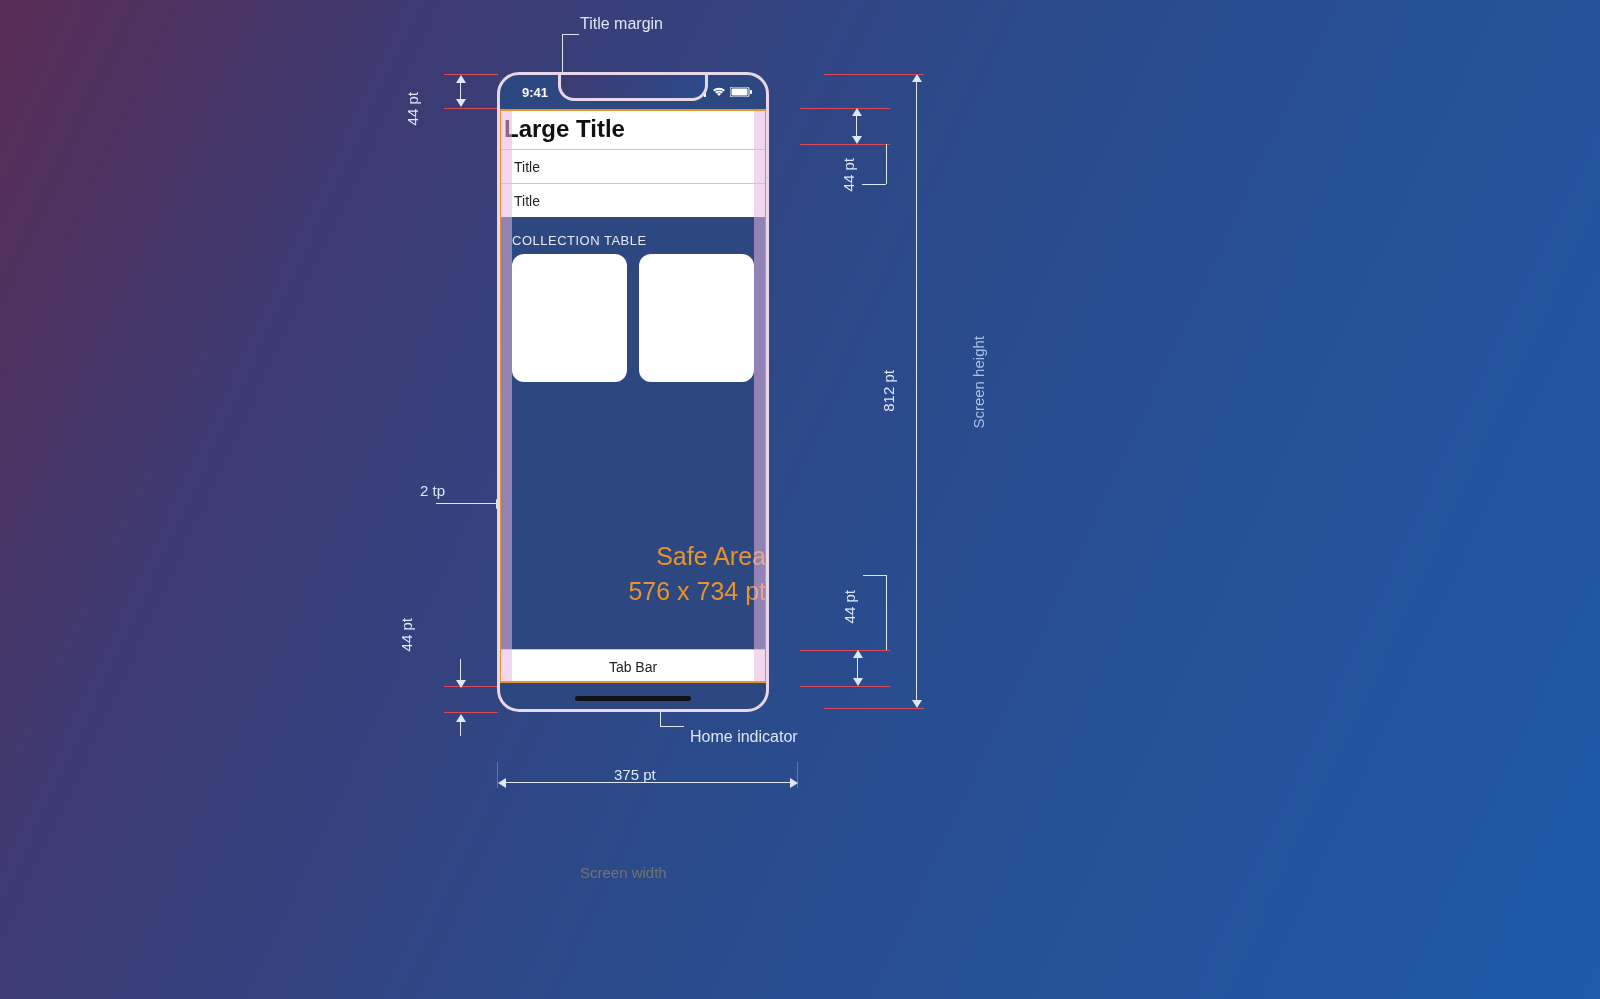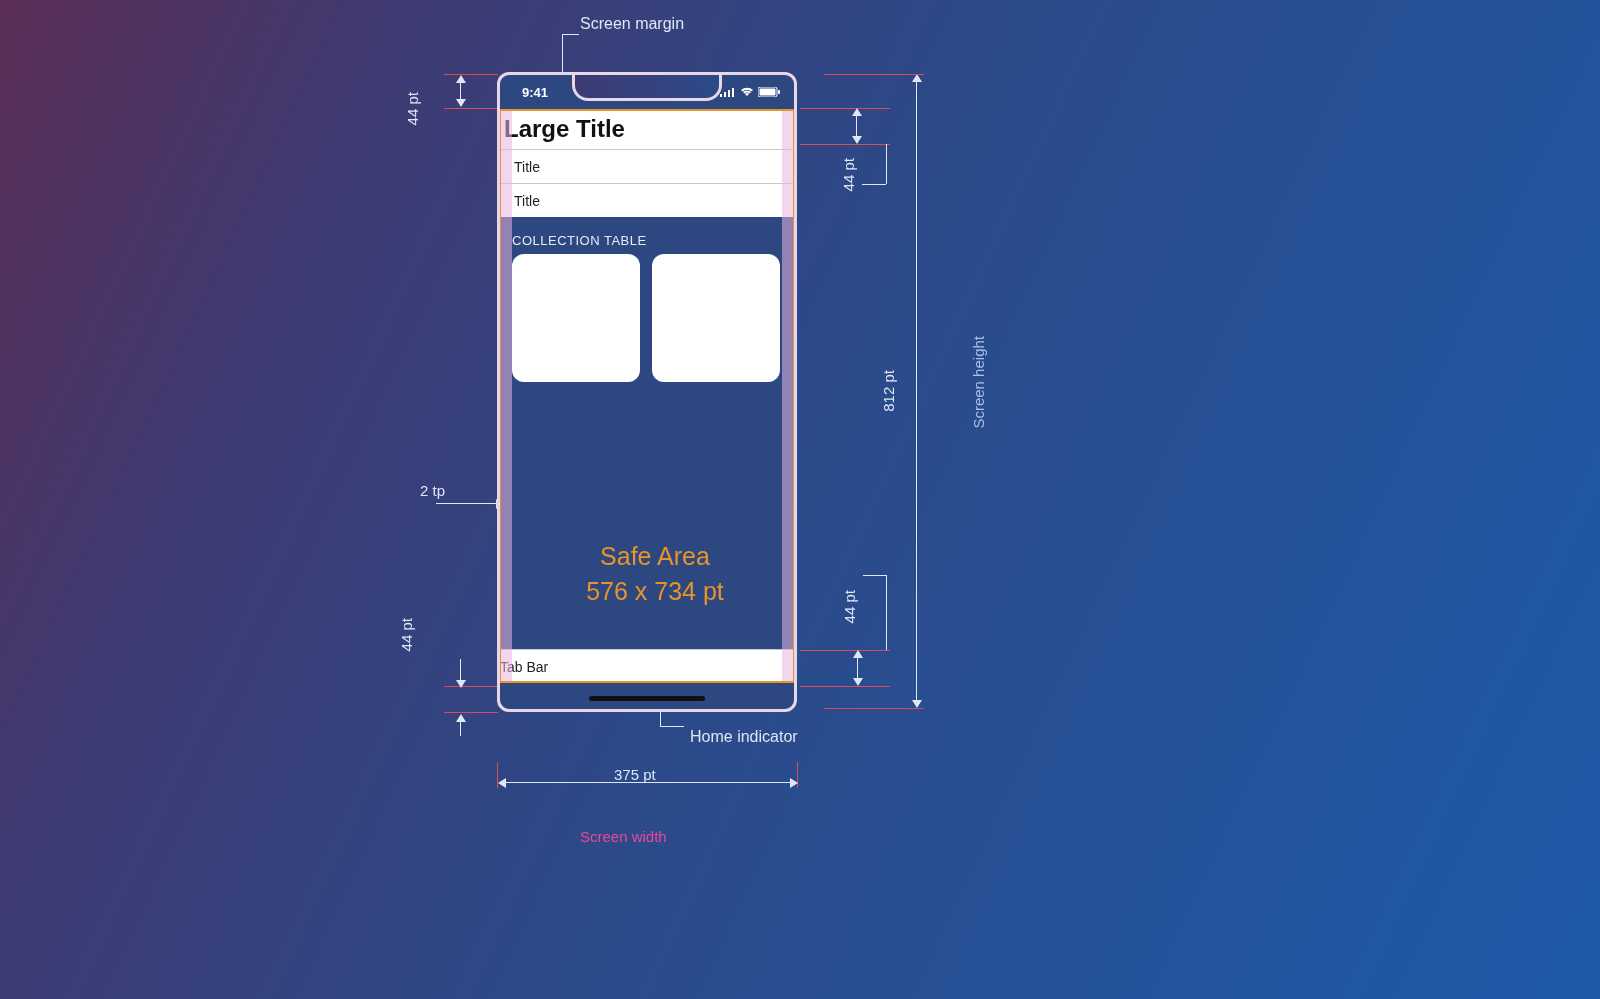--- a/index.html
+++ b/index.html
@@ -13,24 +13,24 @@
     overflow: hidden;
     color: #fff;
   }
   .stage { position: absolute; inset: 0; }
 
   
   .phone {
     position: absolute;
     left: 497px;
     top: 72px;
-    width: 300px;
+    width: 272px;
     height: 640px;
     border: 3px solid #e7d7e9;
-    border-radius: 12px;
+    border-radius: 22px;
     background: #2d4780;
     overflow: hidden;
   }
   .notch {
     position: absolute;
     top: 0; left: 50%; transform: translateX(-50%);
     width: 150px; height: 26px;
     background: linear-gradient(115deg,#3e3a72,#2b4a8a);
     border-bottom-left-radius: 16px;
     border-bottom-right-radius: 16px;
@@ -96,30 +96,30 @@
   .table-row:last-of-type { border-bottom:1px solid #c8c8c8; }
   .collection {
     display:flex; gap:12px; padding:0 12px;
   }
   .card {
     width:128px; height:128px; background:#fff;
     border-radius:12px;
   }
   .safe-text {
     position:absolute; left:0; right:0; top:430px;
-    text-align:center;
+    text-align:right;
     color:#e8932b;
     font-size:25px; line-height:1.4;
     font-weight:500;
     padding-left:16px;
   }
   .tabbar {
     position:absolute; left:0; right:0; bottom:0;
     background:#fff; color:#222;
-    height:34px; display:flex; align-items:center; 
+    height:34px; display:flex; align-items:center; justify-content:center;
     font-size:14px;
     border-top:1px solid #c8c8c8;
   }
   .home-indicator {
     position:absolute; bottom:8px; left:50%; transform:translateX(-50%);
     width:116px; height:5px; background:#111; border-radius:3px;
     z-index:4;
   }
 
   
@@ -141,21 +141,21 @@
     writing-mode: vertical-rl; transform: rotate(180deg);
   }
   .callout-line { position:absolute; background:#dfe6f5; height:1px; }
   .callout-line.v { width:1px; height:auto; }
 </style>
 </head>
 <body>
 
 <div class="stage">
 
-  <div class="ann" style="left:580px; top:15px;">Screen margin</div>
+  <div class="ann" style="left:580px; top:15px;">Title margin</div>
   <div class="callout-line" style="left:563px; top:34px; width:16px;"></div>
   <div class="callout-line v" style="left:562px; top:34px; height:58px;"></div>
   <div class="callout-line" style="left:510px; top:92px; width:52px;"></div>
 
   <div class="red-tick" style="left:444px; top:74px; width:54px; height:1px;"></div>
   <div class="red-tick" style="left:444px; top:108px; width:54px; height:1px;"></div>
   <div class="arrowline" style="left:460px; top:82px; width:1px; height:18px;"></div>
   <div class="arrowhead ah-up" style="left:455.5px; top:75px;"></div>
   <div class="arrowhead ah-down" style="left:455.5px; top:99px;"></div>
   <div class="ann small vert-label" style="left:404px; top:92px;">44 pt</div>
@@ -199,21 +199,21 @@
   <div class="red-tick" style="left:824px; top:708px; width:100px; height:1px;"></div>
   <div class="ann small vert-label" style="left:880px; top:370px;">812 pt</div>
   <div class="ann small vert-label" style="left:970px; top:336px; color:#a9c1e6;">Screen height</div>
 
   <div class="red-tick" style="left:497px; top:762px; width:1px; height:26px;"></div>
   <div class="red-tick" style="left:797px; top:762px; width:1px; height:26px;"></div>
   <div class="arrowline" style="left:506px; top:782px; width:284px; height:1px;"></div>
   <div class="arrowhead ah-left" style="left:498px; top:777.5px;"></div>
   <div class="arrowhead ah-right" style="left:790px; top:777.5px;"></div>
   <div class="ann small" style="left:614px; top:766px;">375 pt</div>
-  <div class="ann small" style="left:580px; top:828px; color:#ec4899;">Screen width</div>
+  <div class="ann small" style="left:580px; top:864px; color:#737373;">Screen width</div>
 
   <div class="callout-line v" style="left:660px; top:706px; height:20px;"></div>
   <div class="callout-line" style="left:660px; top:726px; width:24px;"></div>
   <div class="ann" style="left:690px; top:728px;">Home indicator</div>
 
   <div class="phone">
     <div class="notch"></div>
     <div class="statusbar">
       <span>9:41</span>
       <span class="status-icons">

